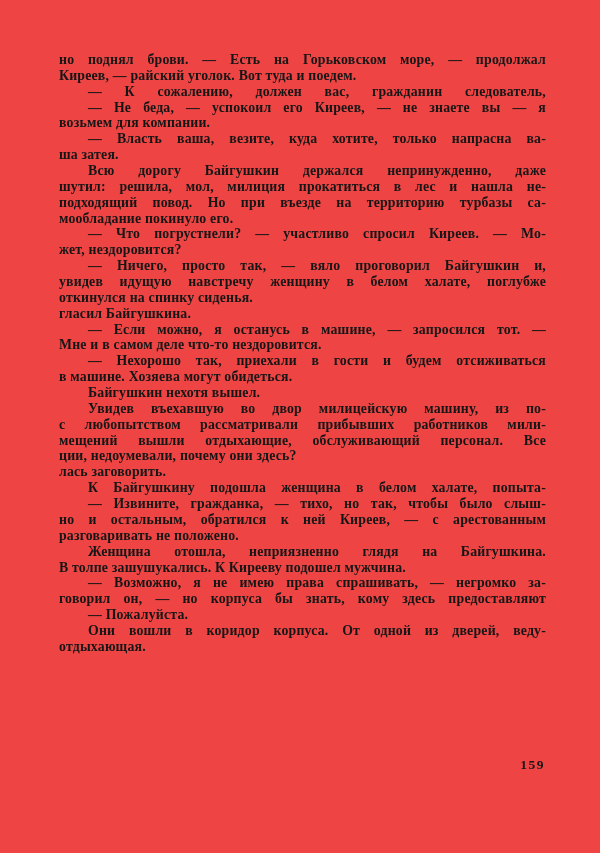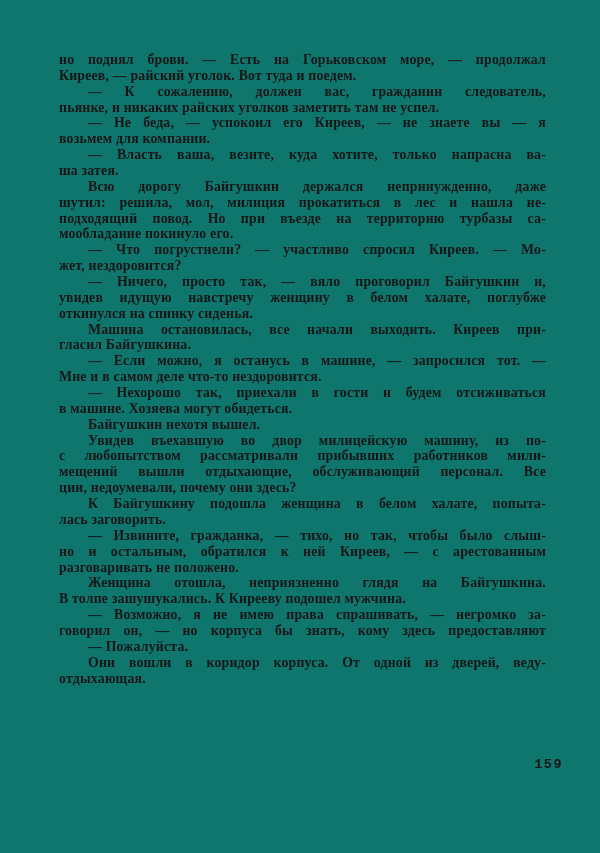--- a/index.html
+++ b/index.html
@@ -4,21 +4,21 @@
 <style>
   html, body {
     margin: 0;
     padding: 0;
     background: #ffffff;
   }
   .page {
     position: relative;
     width: 600px;
     height: 853px;
-    background: #0f766e;
+    background: #ef4444;
     overflow: hidden;
   }
   .text-block {
     position: absolute;
     left: 59px;
     top: 52px;
     width: 487px;
   }
   .line {
     font-family: "Liberation Serif", "DejaVu Serif", serif;
@@ -36,65 +36,63 @@
   .line.just {
     text-align: justify;
     text-align-last: justify;
   }
   .line.ind {
     padding-left: 29px;
   }
   .page-number {
     position: absolute;
     top: 757px;
-    left: 76px;
+    left: 58px;
     width: 487px;
     text-align: right;
-    font-family: Liberation Mono, monospace;
+    font-family: Liberation Serif, serif;
     font-weight: bold;
     font-size: 13.5px;
     color: #161616;
     letter-spacing: 1.5px;
   }
 </style>
 </head>
 <body>
 
 <div class="page">
   <div class="text-block" id="text-block">
       <div class="line just">но поднял брови. — Есть на Горьковском море, — продолжал</div>
       <div class="line">Киреев, — райский уголок. Вот туда и поедем.</div>
       <div class="line ind just">— К сожалению, должен вас, гражданин следователь,</div>
-      <div class="line">пьянке, и никаких райских уголков заметить там не успел.</div>
       <div class="line ind just">— Не беда, — успокоил его Киреев, — не знаете вы — я</div>
       <div class="line">возьмем для компании.</div>
       <div class="line ind just">— Власть ваша, везите, куда хотите, только напрасна ва-</div>
       <div class="line">ша затея.</div>
       <div class="line ind just">Всю дорогу Байгушкин держался непринужденно, даже</div>
       <div class="line just">шутил: решила, мол, милиция прокатиться в лес и нашла не-</div>
       <div class="line just">подходящий повод. Но при въезде на территорию турбазы са-</div>
       <div class="line">мообладание покинуло его.</div>
       <div class="line ind just">— Что погрустнели? — участливо спросил Киреев. — Мо-</div>
       <div class="line">жет, нездоровится?</div>
       <div class="line ind just">— Ничего, просто так, — вяло проговорил Байгушкин и,</div>
       <div class="line just">увидев идущую навстречу женщину в белом халате, поглубже</div>
       <div class="line">откинулся на спинку сиденья.</div>
-      <div class="line ind just">Машина остановилась, все начали выходить. Киреев при-</div>
       <div class="line">гласил Байгушкина.</div>
       <div class="line ind just">— Если можно, я останусь в машине, — запросился тот. —</div>
       <div class="line">Мне и в самом деле что-то нездоровится.</div>
       <div class="line ind just">— Нехорошо так, приехали в гости и будем отсиживаться</div>
       <div class="line">в машине. Хозяева могут обидеться.</div>
       <div class="line ind">Байгушкин нехотя вышел.</div>
       <div class="line ind just">Увидев въехавшую во двор милицейскую машину, из по-</div>
       <div class="line just">с любопытством рассматривали прибывших работников мили-</div>
       <div class="line just">мещений вышли отдыхающие, обслуживающий персонал. Все</div>
       <div class="line">ции, недоумевали, почему они здесь?</div>
+      <div class="line">лась заговорить.</div>
       <div class="line ind just">К Байгушкину подошла женщина в белом халате, попыта-</div>
-      <div class="line">лась заговорить.</div>
       <div class="line ind just">— Извините, гражданка, — тихо, но так, чтобы было слыш-</div>
       <div class="line just">но и остальным, обратился к ней Киреев, — с арестованным</div>
       <div class="line">разговаривать не положено.</div>
       <div class="line ind just">Женщина отошла, неприязненно глядя на Байгушкина.</div>
       <div class="line">В толпе зашушукались. К Кирееву подошел мужчина.</div>
       <div class="line ind just">— Возможно, я не имею права спрашивать, — негромко за-</div>
       <div class="line just">говорил он, — но корпуса бы знать, кому здесь предоставляют</div>
       <div class="line ind">— Пожалуйста.</div>
       <div class="line ind just">Они вошли в коридор корпуса. От одной из дверей, веду-</div>
       <div class="line">отдыхающая.</div>

